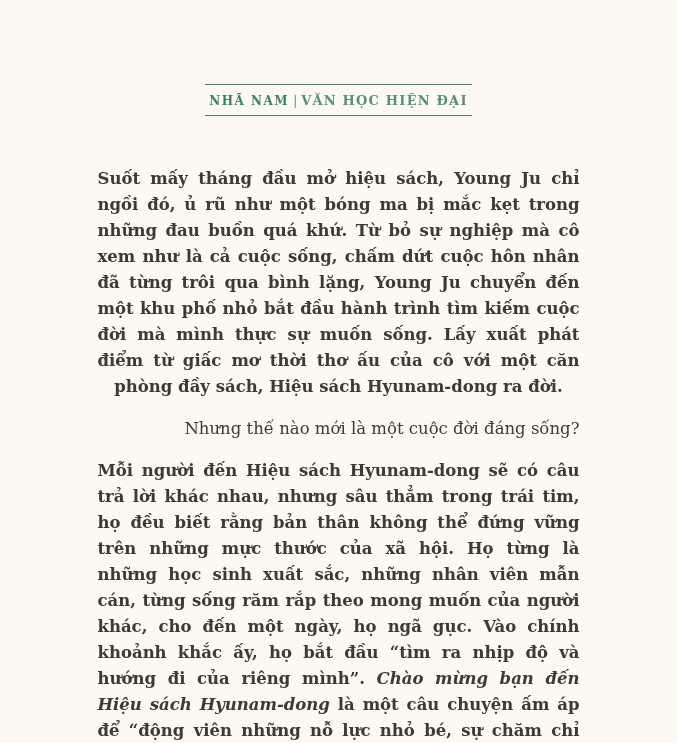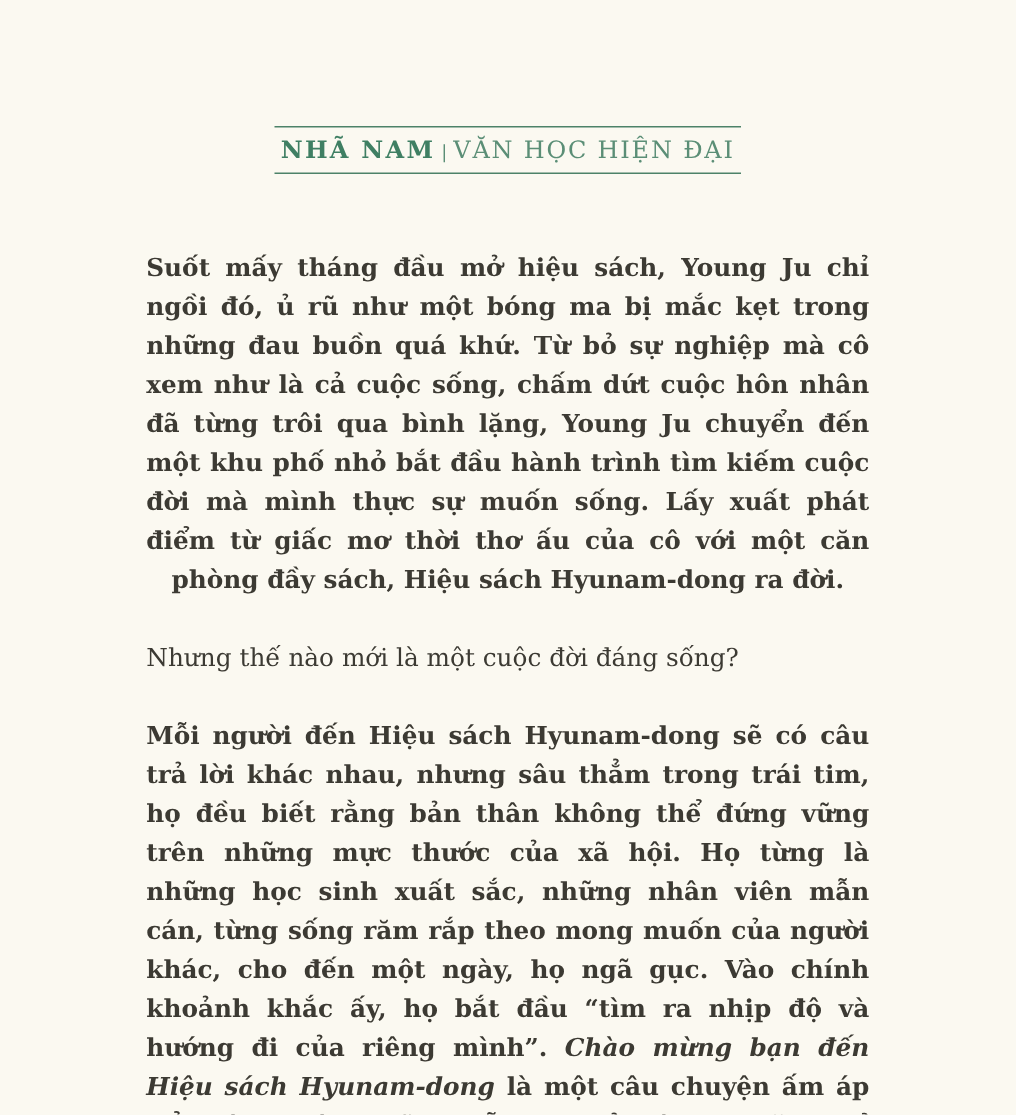--- a/index.html
+++ b/index.html
@@ -28,50 +28,50 @@
   .masthead-inner{
     display:inline-block;
     border-top:1px solid var(--rule_green);
     border-bottom:1px solid var(--rule_green);
     padding:5px 4px 6px 4px;
     white-space:nowrap;
   }
   .brand{
     color:var(--brand_green);
     font-weight:bold;
-    font-size:16px;
+    font-size:12px;
     letter-spacing:1.5px;
   }
   .sep{
     color:var(--category_green);
     font-size:12px;
     padding:0 4px;
     font-weight:normal;
   }
   .category{
     color:var(--category_green);
-    font-weight:normal;
-    font-size:16px;
+    font-weight:bold;
+    font-size:13px;
     letter-spacing:1.2px;
   }
   .content{
     width:482px;
     margin:0 auto;
     margin-top:50px;
     font-size:16.5px;
     line-height:26px;
   }
   .para{
     text-align:justify;
     text-align-last:center;
     font-weight:bold;
   }
   .question{
-    text-align:left;
-    margin:26px 0;
+    text-align:right;
+    margin:16px 0;
   }
   .book-title{
     font-style:italic;
   }
 </style>
 </head>
 <body>
 
 <div class="page">
 

